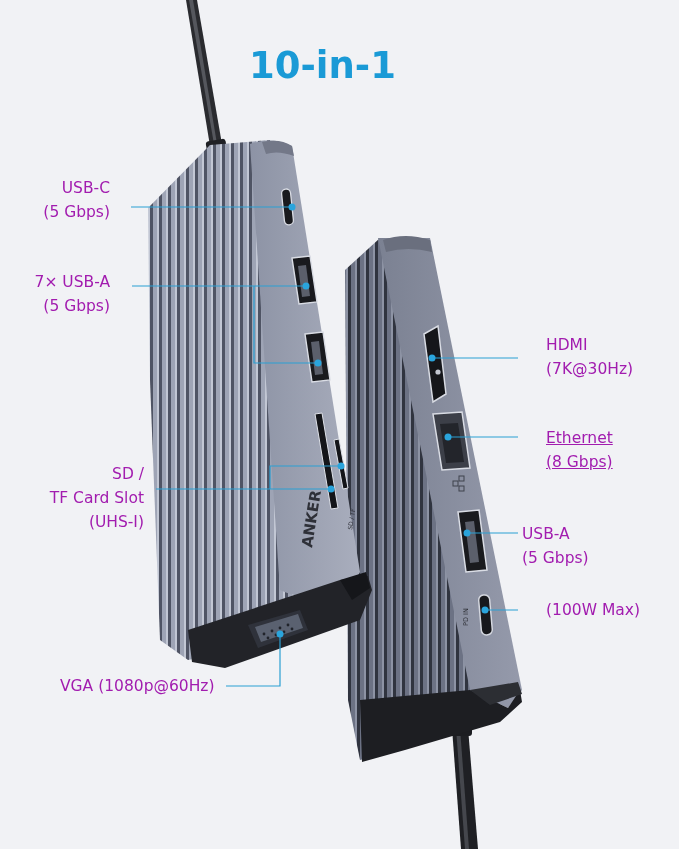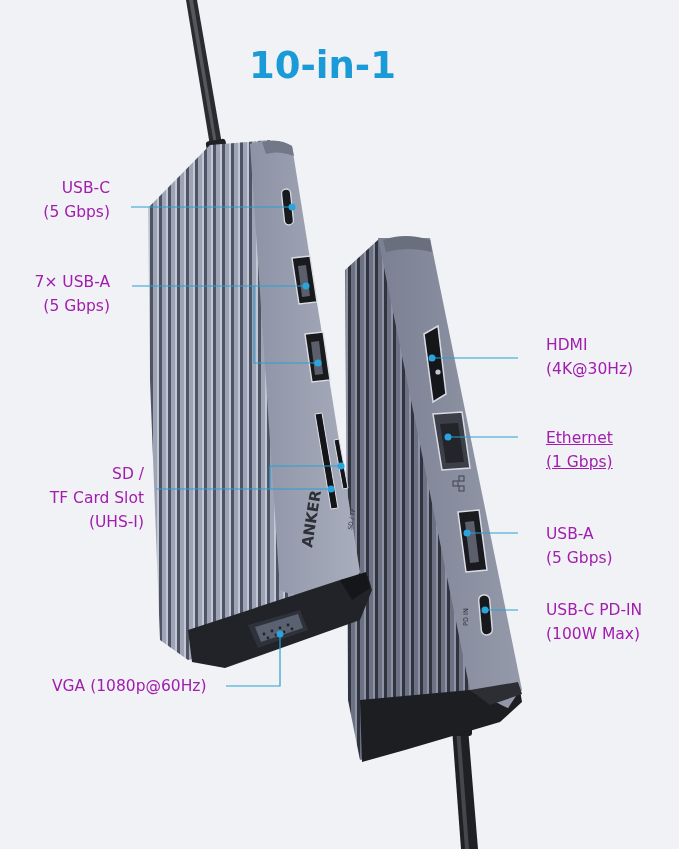--- a/index.html
+++ b/index.html
@@ -178,32 +178,31 @@
 </div>
 <div class="label right" style="right:569px; top:270px;">
   <span>7× USB-A</span>
   <span>(5 Gbps)</span>
 </div>
 <div class="label right" style="right:535px; top:462px;">
   <span>SD /</span>
   <span>TF Card Slot</span>
   <span>(UHS-I)</span>
 </div>
-<div class="label left" style="left:52px; top:674px;">
+<div class="label left" style="left:60px; top:674px;">
   <span>VGA (1080p@60Hz)</span>
 </div>
 
 <div class="label left" style="left:546px; top:333px;">
   <span>HDMI</span>
-  <span>(4K@30Hz)</span>
+  <span>(7K@30Hz)</span>
 </div>
 <div class="label left" style="left:546px; top:426px;text-decoration:underline;">
   <span>Ethernet</span>
-  <span>(1 Gbps)</span>
-</div>
-<div class="label left" style="left:546px; top:522px;">
+  <span>(8 Gbps)</span>
+</div>
+<div class="label left" style="left:522px; top:522px;">
   <span>USB-A</span>
   <span>(5 Gbps)</span>
 </div>
 <div class="label left" style="left:546px; top:598px;">
-  <span>USB-C PD-IN</span>
   <span>(100W Max)</span>
 </div>
 
 </body></html>

